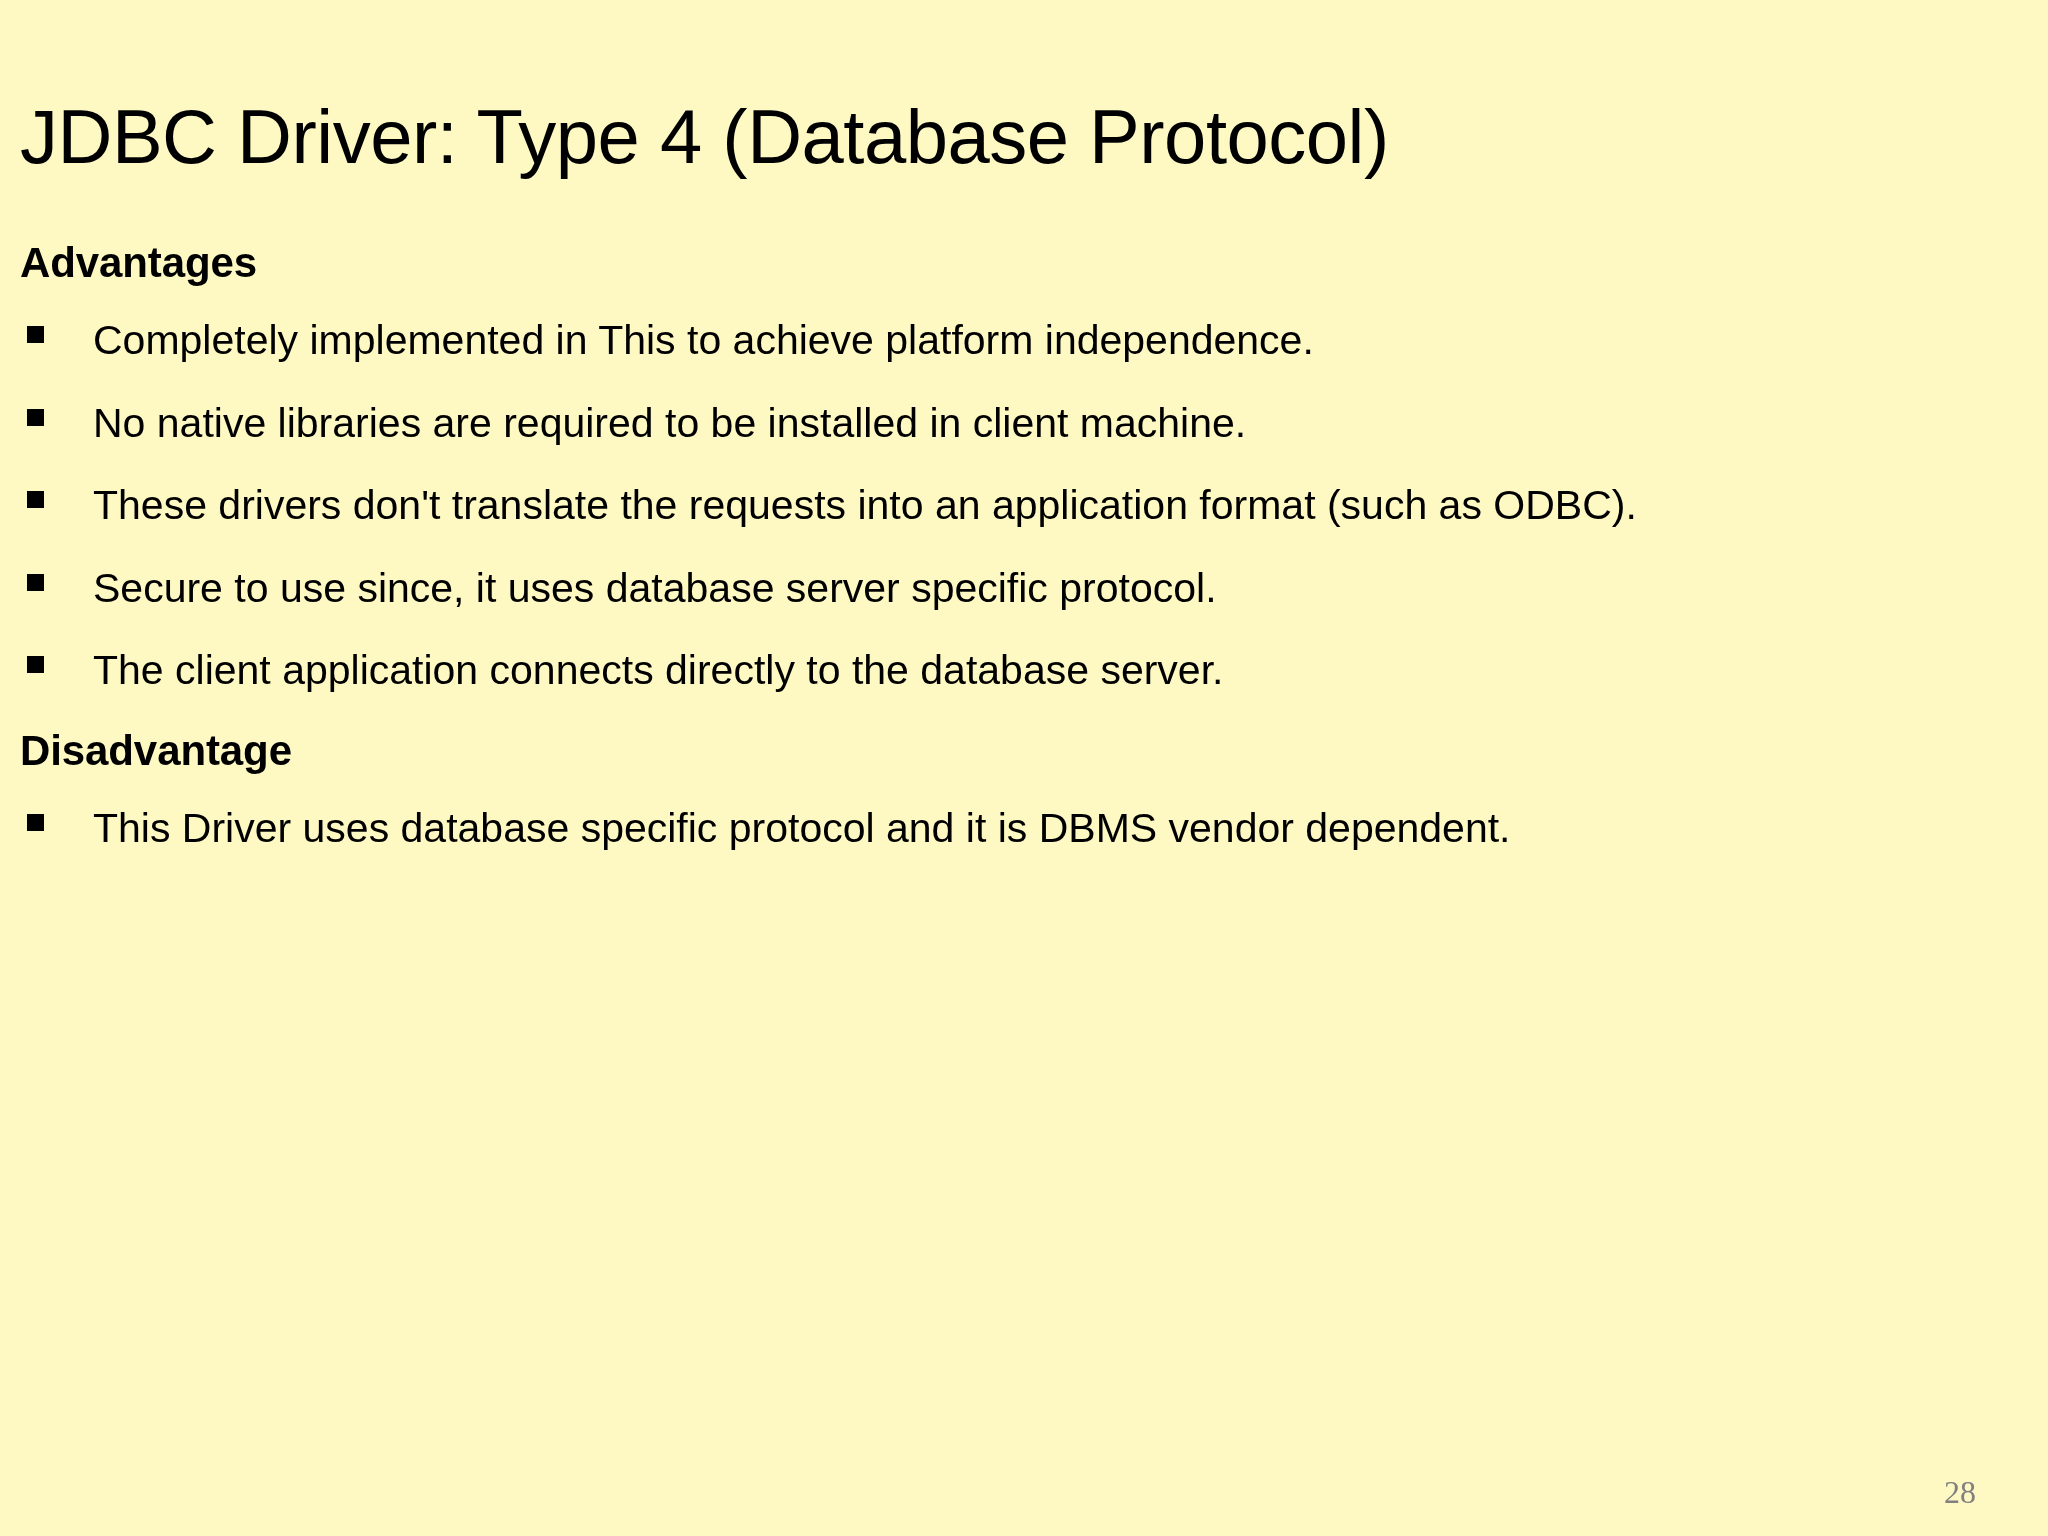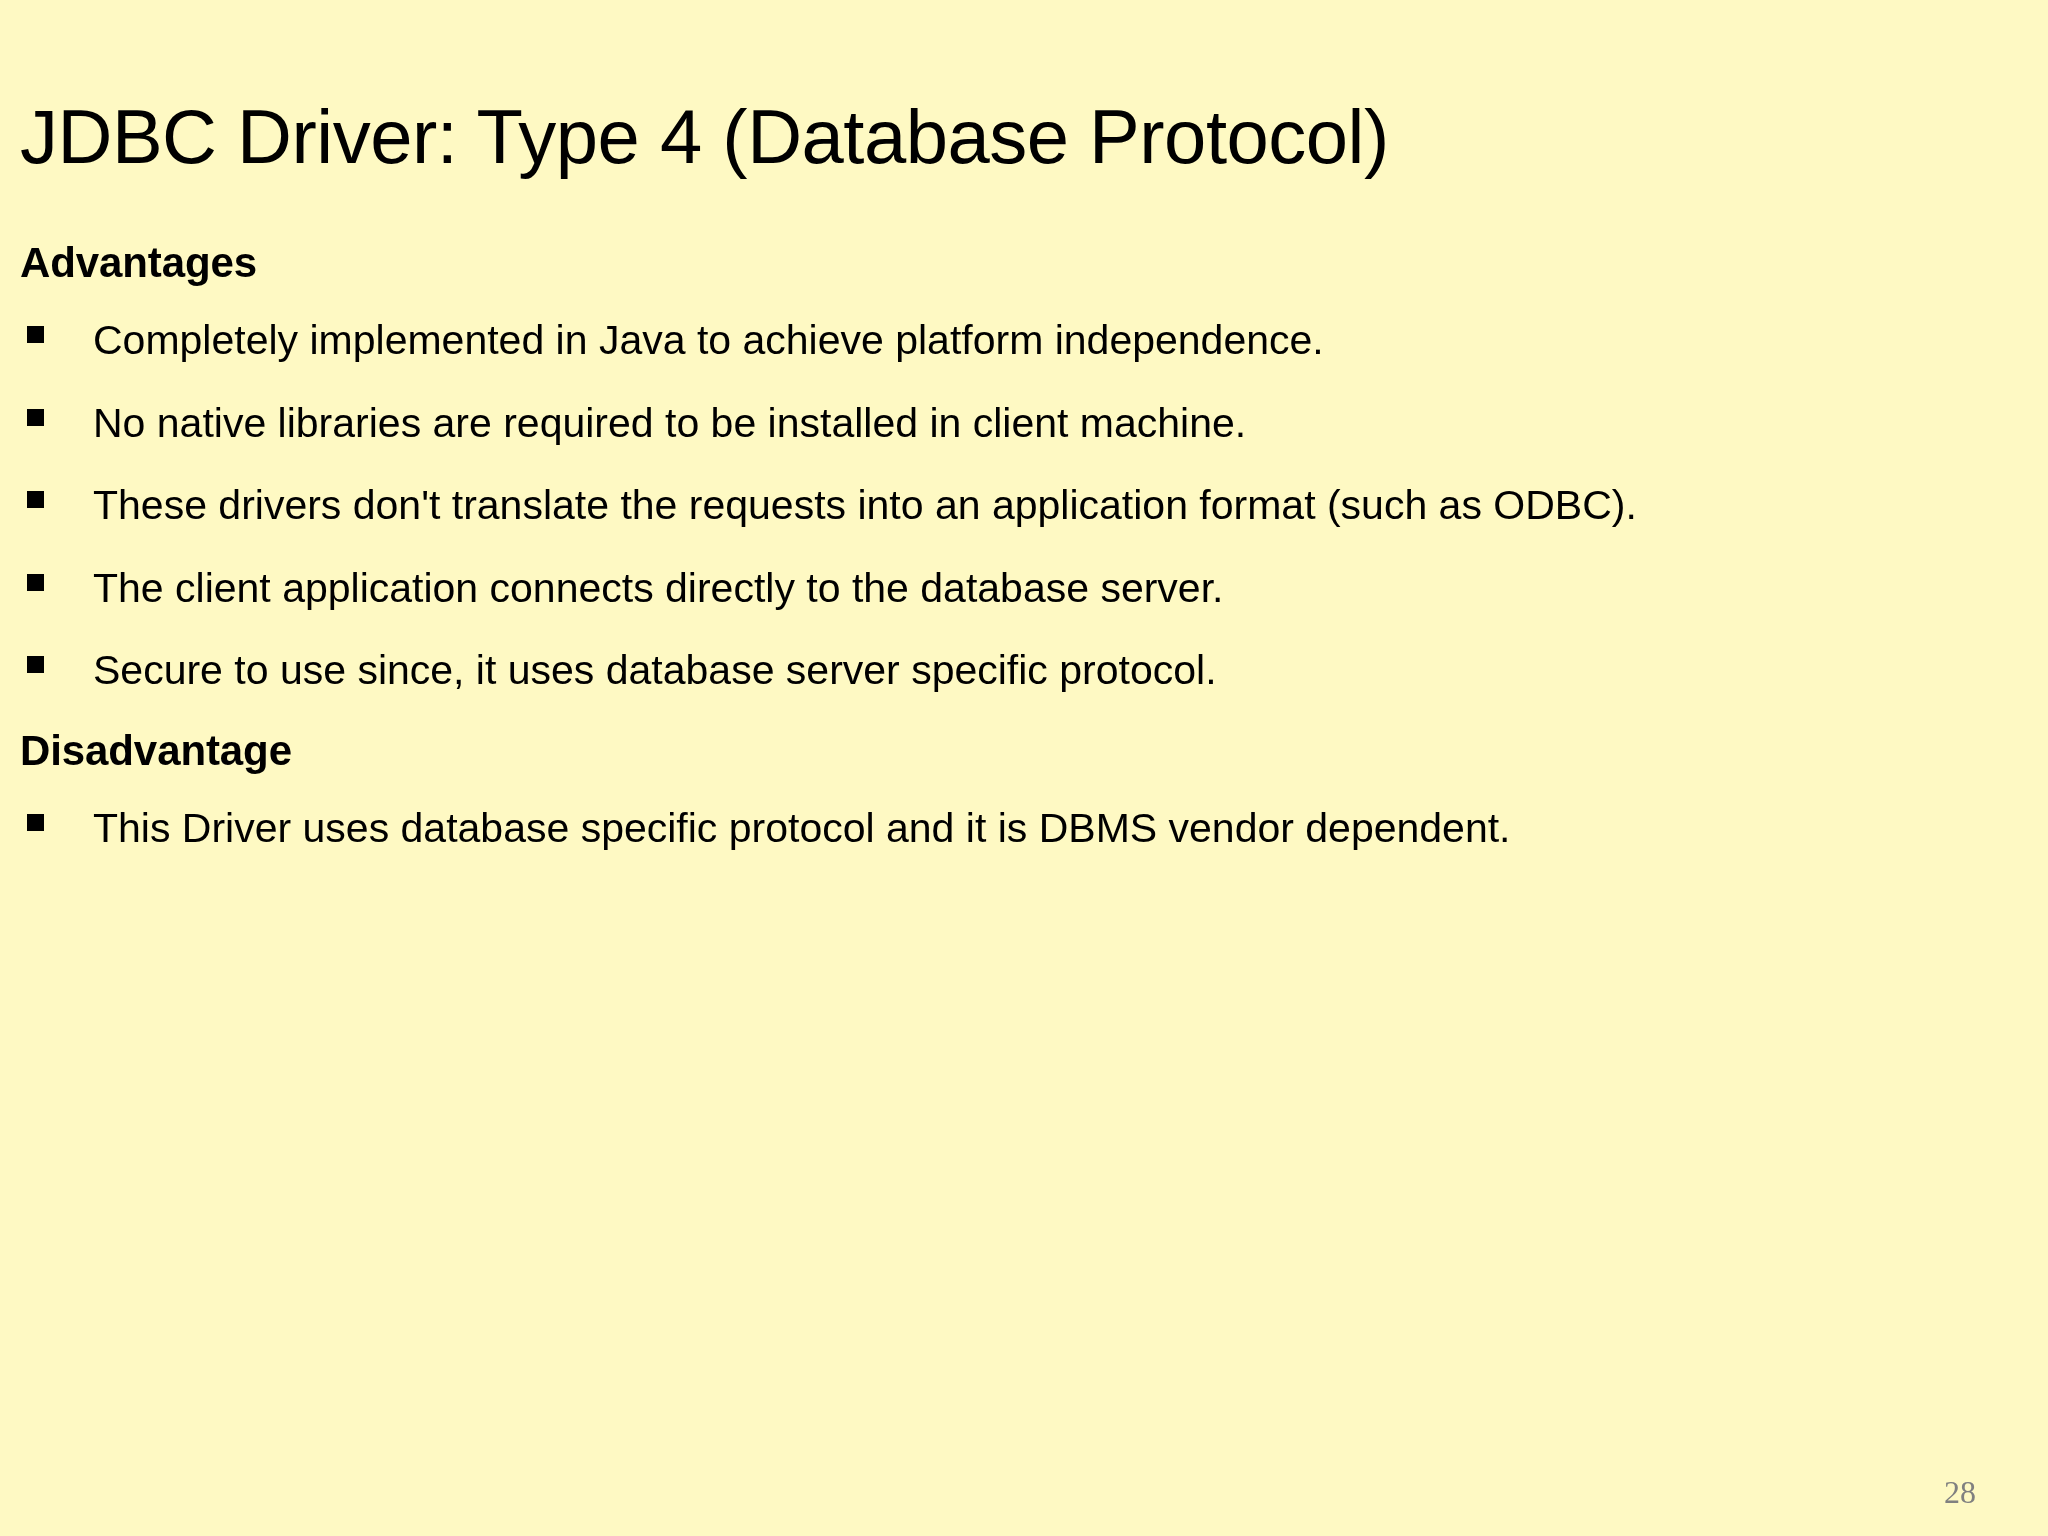--- a/index.html
+++ b/index.html
@@ -103,37 +103,37 @@
 
   <h1 class="slide-title">JDBC Driver: Type 4 (Database Protocol)</h1>
 
   <div class="body-area">
 
     <div class="section-heading">Advantages</div>
 
     <ul class="bullets">
       <li>
         <span class="sq-bullet"></span>
-        <span>Completely implemented in Java to achieve platform independence.</span>
+        <span>Completely implemented in This to achieve platform independence.</span>
       </li>
       <li>
         <span class="sq-bullet"></span>
         <span>No native libraries are required to be installed in client machine.</span>
       </li>
       <li class="justify">
         <span class="sq-bullet"></span>
         <span>These drivers don't translate the requests into an application format (such as ODBC).</span>
       </li>
       <li>
         <span class="sq-bullet"></span>
-        <span>The client application connects directly to the database server.</span>
+        <span>Secure to use since, it uses database server specific protocol.</span>
       </li>
       <li>
         <span class="sq-bullet"></span>
-        <span>Secure to use since, it uses database server specific protocol.</span>
+        <span>The client application connects directly to the database server.</span>
       </li>
     </ul>
 
     <div class="section-heading second">Disadvantage</div>
 
     <ul class="bullets">
       <li class="justify">
         <span class="sq-bullet"></span>
         <span>This Driver uses database specific protocol and it is DBMS vendor dependent.</span>
       </li>

